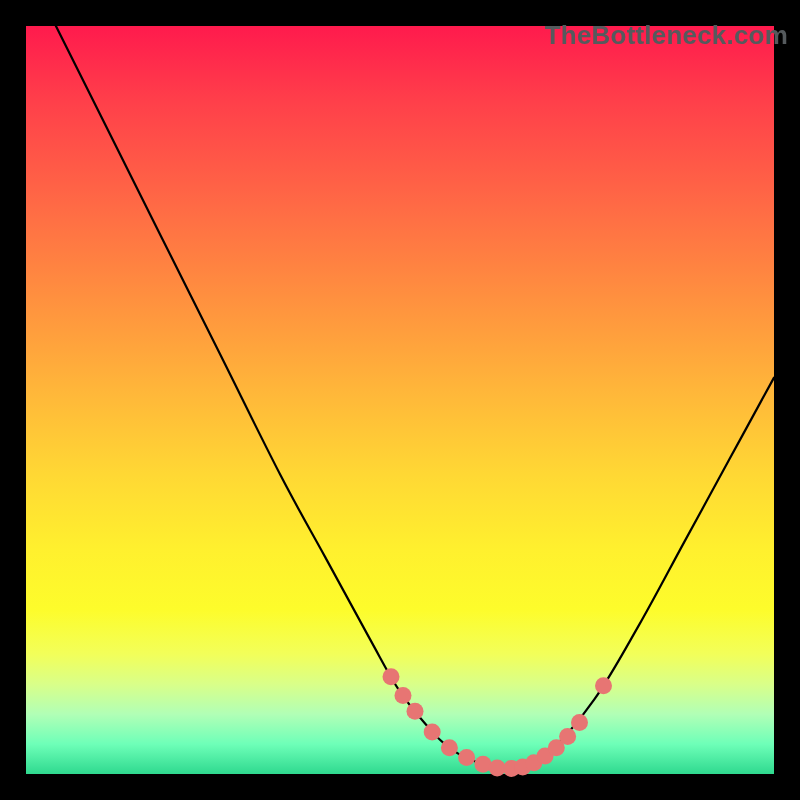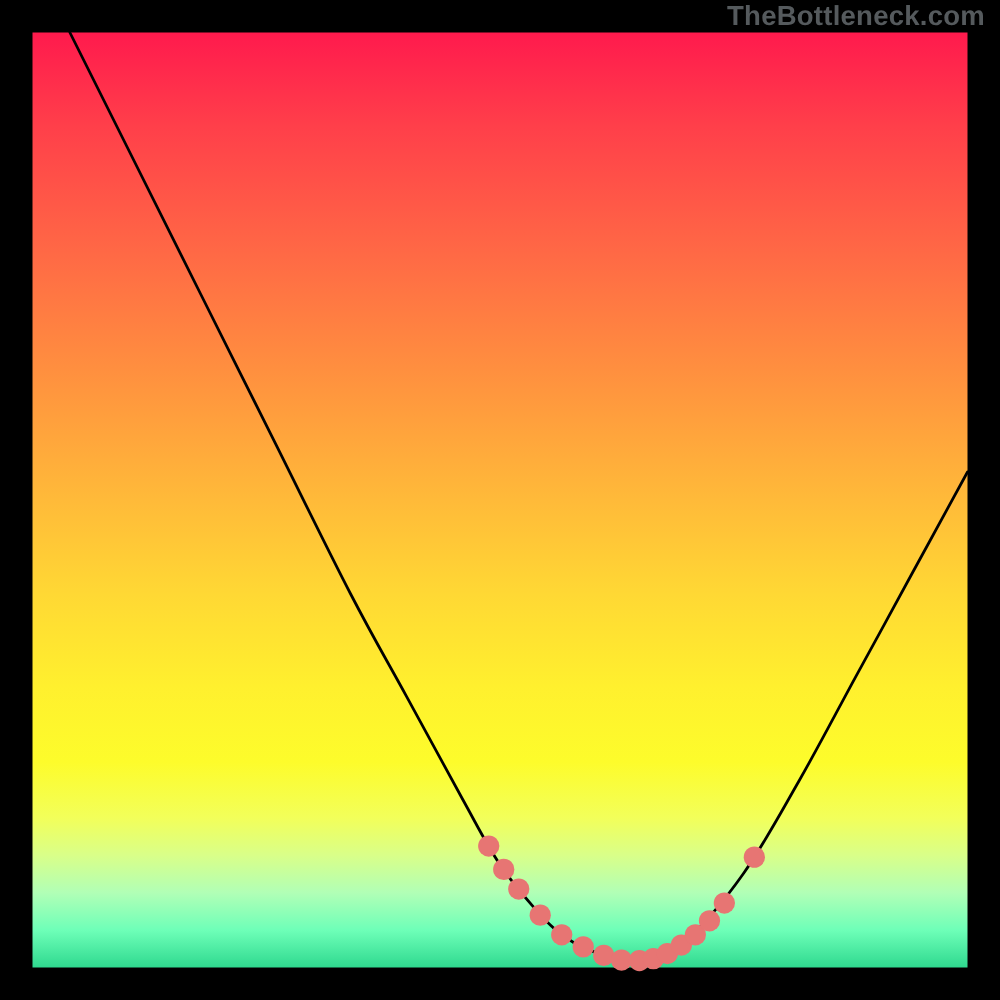--- a/index.html
+++ b/index.html
@@ -28,24 +28,24 @@
       #fdfc2b 78%,
       #f2ff5a 84%,
       #d9ff89 88%,
       #b1ffb6 92%,
       #6effb8 96%,
       #2fd98f 100%
     );
   }
   .watermark {
     position: absolute;
-    top: 0;
+    top: 20px;
     right: 12px;
     color: #555a5d;
-    font-size: 22px;
+    font-size: 26px;
     font-weight: 600;
     letter-spacing: 0.2px;
     user-select: none;
   }
   svg.plot {
     position: absolute;
     left: 26px;
     top: 26px;
     width: 748px;
     height: 748px;

